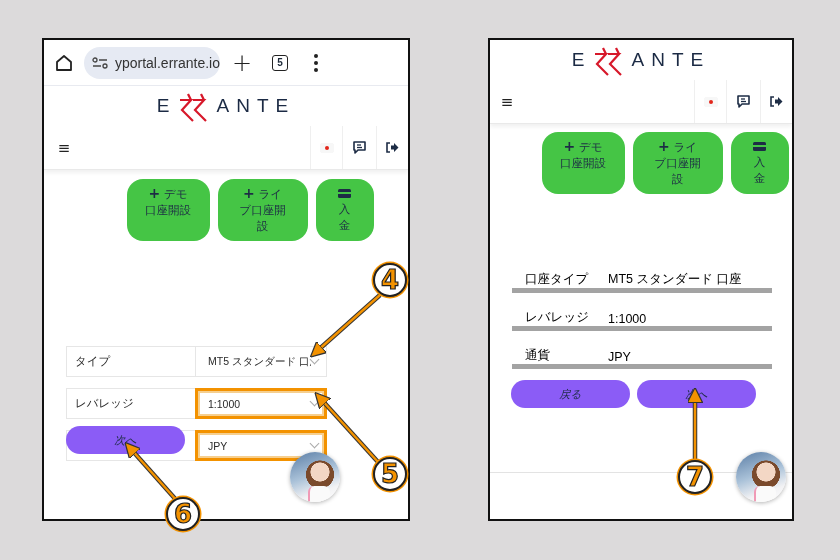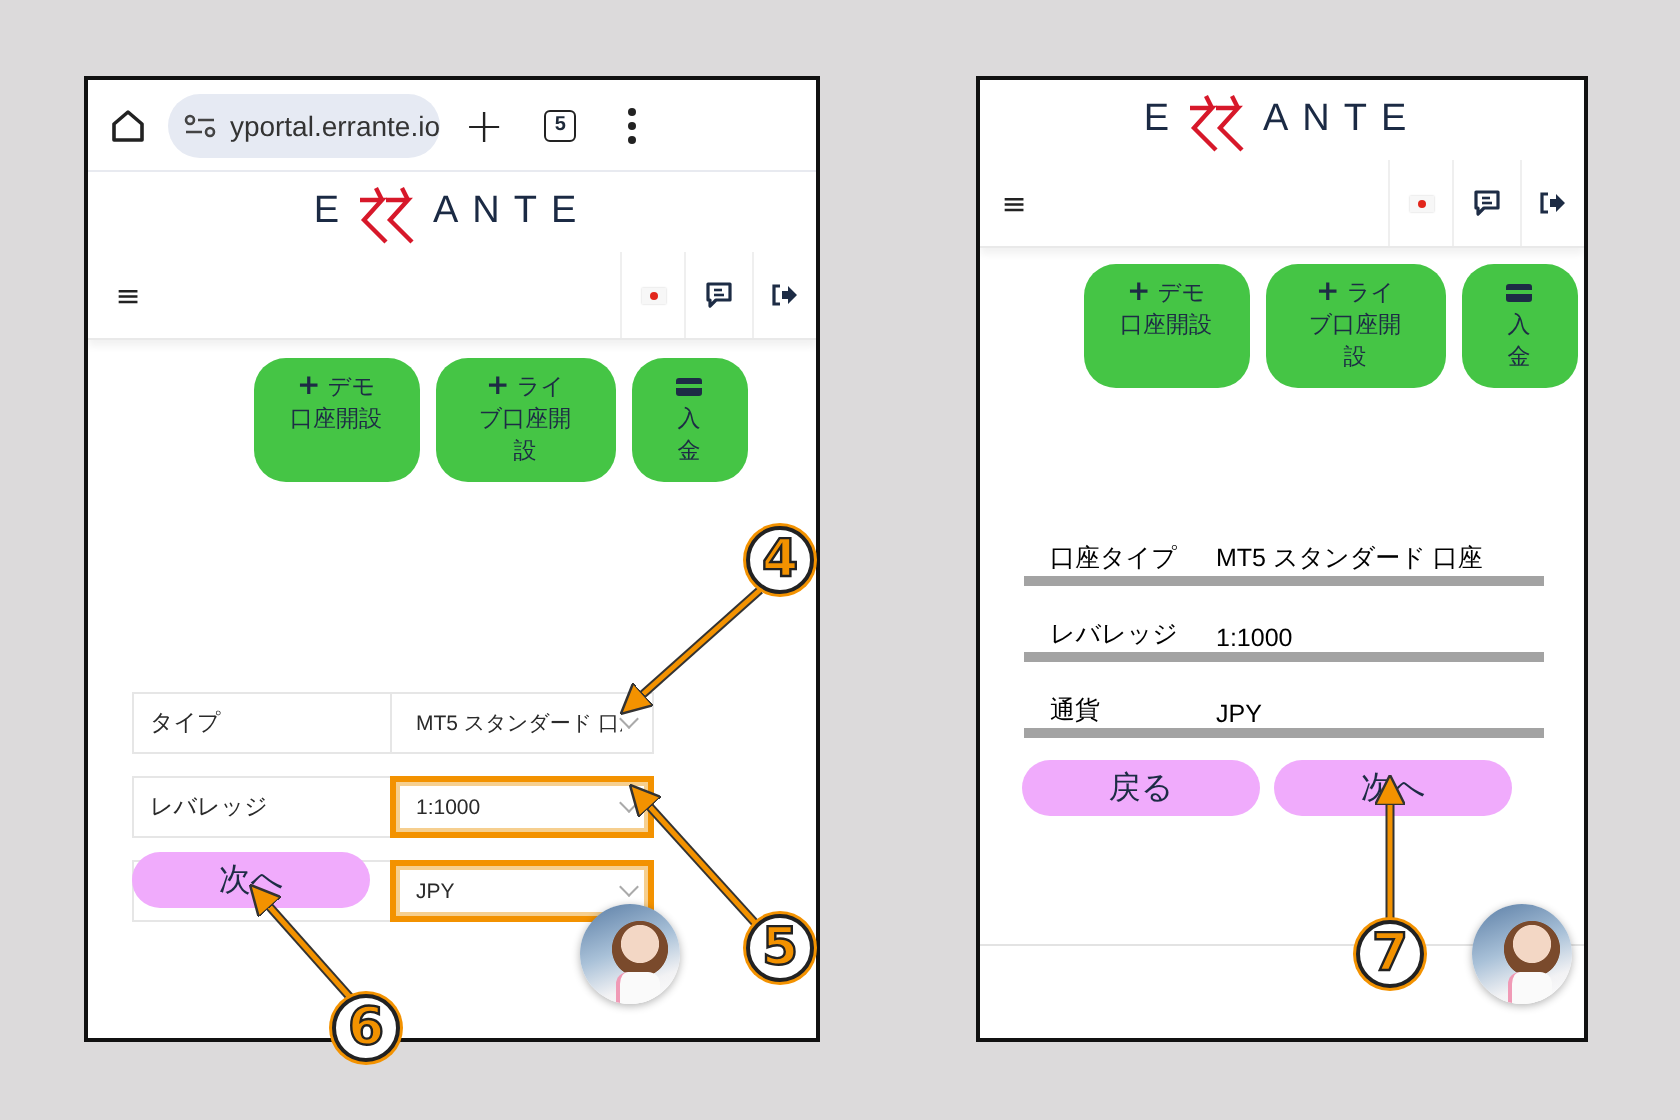--- a/index.html
+++ b/index.html
@@ -47,21 +47,21 @@
 
   
   .form { position: absolute; left: 22px; width: 261px; }
   .form-row { display: flex; height: 31px; border: 1px solid #e6e6e6; margin-bottom: 11px; font-size: 11.5px; color: #2a2a2a; }
   .form-label { width: 129px; display: flex; align-items: center; padding-left: 8px; border-right: 1px solid #e6e6e6; }
   .form-select { flex: 1; display: flex; align-items: center; padding-left: 12px; padding-right: 4px; font-size: 10.5px; position: relative; white-space: nowrap; overflow: hidden; font-family: "Liberation Sans", sans-serif; }
   .form-select .val { flex: 1; overflow: hidden; }
   .chev { width: 7px; height: 7px; border-right: 1px solid #aaa; border-bottom: 1px solid #aaa; transform: rotate(45deg); margin-top: -4px; margin-right: 4px; flex-shrink: 0; }
   .hl { outline: 3px solid #f39200; outline-offset: -2px; box-shadow: inset 0 0 0 4px #f6cf8f; }
 
-  .green-btn { position: absolute; height: 28px; border-radius: 14px; background: #f0abfc; color: #1d2c45; font-size: 16px; display: flex; align-items: center; justify-content: center; }
+  .green-btn { position: absolute; height: 28px; border-radius: 14px; background: #8b5cf6; color: #1d2c45; font-size: 11px; display: flex; align-items: center; justify-content: center; font-style: italic; }
 
   .avatar { position: absolute; width: 50px; height: 50px; border-radius: 50%; overflow: hidden; background: radial-gradient(circle at 60% 40%, #f3d7c5 0 22%, transparent 23%), radial-gradient(circle at 60% 45%, #7a4a2c 0 34%, transparent 35%), linear-gradient(160deg, #5b7ea6 0%, #a9c1d8 45%, #f2f2f4 75%, #ffffff 100%); box-shadow: 0 1px 4px rgba(0,0,0,0.3); }
   .avatar::after { content: ""; position: absolute; left: 18px; top: 34px; width: 20px; height: 18px; background: #fafafa; border-radius: 6px 6px 0 0; border-left: 2px solid #f09ab6; }
 
   
   .summary { position: absolute; left: 22px; width: 260px; }
   .sum-row { height: 38px; display: flex; align-items: flex-end; border-bottom: 5px solid #a3a3a3; font-size: 12.5px; color: #000000; }
   .sum-label { width: 96px; padding-left: 13px; }
   .sum-val { flex: 1; font-family: "Liberation Sans", sans-serif; font-size: 12.5px; white-space: nowrap; overflow: hidden; }
   .hr-line { position: absolute; left: 0; right: 0; height: 1px; background: #e3e3e3; }

